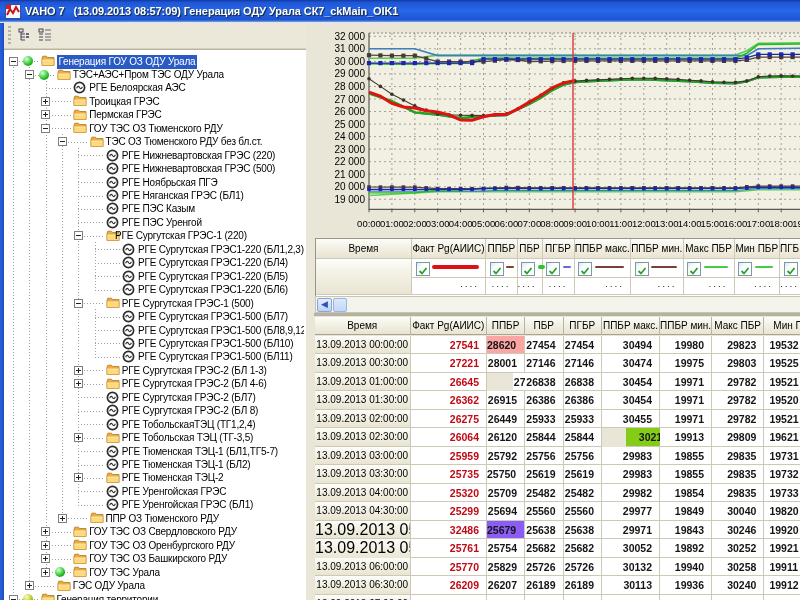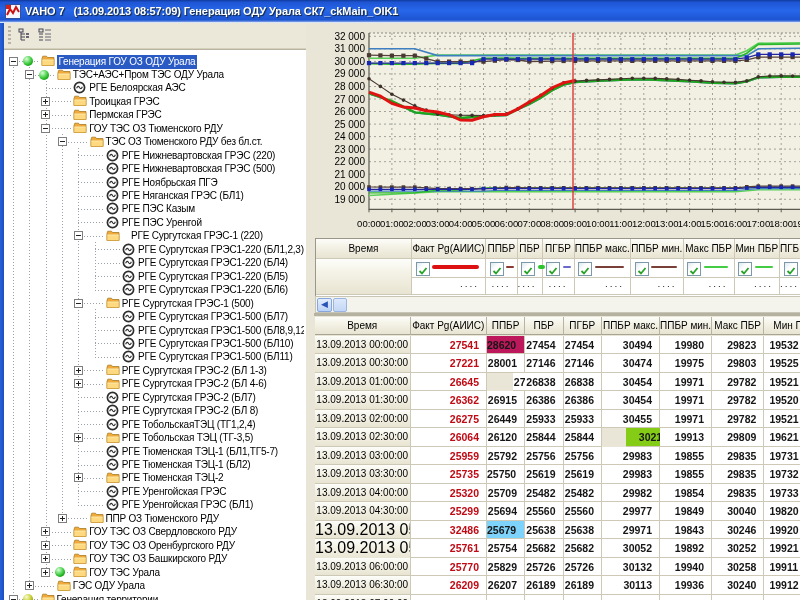--- a/index.html
+++ b/index.html
@@ -173,21 +173,21 @@
       <div class="trow" style="left:121.8px;top:215.9px">РГЕ ПЭС Уренгой</div>
       <div class="hdot" style="left:78.3px;top:235.8px;width:27.0px"></div>
       <div class="ebox" style="left:73.8px;top:231.3px">
         <i></i>
       </div>
       <svg class="icon" style="left:105.8px;top:229.8px" width="14" height="12" viewBox="0 0 14 12">
         <path d="M1 3.5 L1 10.5 L13 10.5 L13 2.5 L6.5 2.5 L5.5 1.2 L1.8 1.2 Z" fill="#f3a93a" stroke="#a87b20" stroke-width="0.8"></path>
         <path d="M1 4.5 L13 4.5 L13 10.5 L1 10.5 Z" fill="#ffd980" stroke="#cf9c38" stroke-width="0.6"></path>
         <path d="M1.5 5 L12.5 5" stroke="#ffe9a8" stroke-width="1"></path>
       </svg>
-      <div class="trow" style="left:131px;top:229.3px">РГЕ Сургутская ГРЭС-1 (220)</div>
+      <div class="trow" style="left:115px;top:229.3px">РГЕ Сургутская ГРЭС-1 (220)</div>
       <div class="hdot" style="left:94.6px;top:249.3px;width:27.0px"></div>
       <svg class="icon" style="left:122.1px;top:242.8px" width="13" height="13" viewBox="0 0 13 13">
         <circle cx="6.5" cy="6.5" r="5.1" fill="#fff" stroke="#2e2e2e" stroke-width="1.7"></circle>
         <path d="M3.6 7.2 C4.5 4.9 5.6 4.9 6.5 6.5 C7.4 8.1 8.5 8.1 9.4 5.8" fill="none" stroke="#2e2e2e" stroke-width="1.1"></path>
       </svg>
       <div class="trow" style="left:138.1px;top:242.8px">РГЕ Сургутская ГРЭС1-220 (БЛ1,2,3)</div>
       <div class="hdot" style="left:94.6px;top:262.8px;width:27.0px"></div>
       <svg class="icon" style="left:122.1px;top:256.2px" width="13" height="13" viewBox="0 0 13 13">
         <circle cx="6.5" cy="6.5" r="5.1" fill="#fff" stroke="#2e2e2e" stroke-width="1.7"></circle>
         <path d="M3.6 7.2 C4.5 4.9 5.6 4.9 6.5 6.5 C7.4 8.1 8.5 8.1 9.4 5.8" fill="none" stroke="#2e2e2e" stroke-width="1.1"></path>
@@ -754,21 +754,21 @@
     <div class="cell hdr" style="left:410.5px;top:317px;width:76.5px;height:17.5px;text-align:center;line-height:17.5px;border-right:1px solid #b8b4a4;border-bottom:1px solid #a8a494">Факт Pg(АИИС)</div>
     <div class="cell hdr" style="left:487.0px;top:317px;width:38.0px;height:17.5px;text-align:center;line-height:17.5px;border-right:1px solid #b8b4a4;border-bottom:1px solid #a8a494">ППБР</div>
     <div class="cell hdr" style="left:525.0px;top:317px;width:38.5px;height:17.5px;text-align:center;line-height:17.5px;border-right:1px solid #b8b4a4;border-bottom:1px solid #a8a494">ПБР</div>
     <div class="cell hdr" style="left:563.5px;top:317px;width:38.5px;height:17.5px;text-align:center;line-height:17.5px;border-right:1px solid #b8b4a4;border-bottom:1px solid #a8a494">ПГБР</div>
     <div class="cell hdr" style="left:602.0px;top:317px;width:58.0px;height:17.5px;text-align:center;line-height:17.5px;border-right:1px solid #b8b4a4;border-bottom:1px solid #a8a494">ППБР макс.</div>
     <div class="cell hdr" style="left:660.0px;top:317px;width:52.0px;height:17.5px;text-align:center;line-height:17.5px;border-right:1px solid #b8b4a4;border-bottom:1px solid #a8a494">ППБР мин.</div>
     <div class="cell hdr" style="left:712.0px;top:317px;width:52.4px;height:17.5px;text-align:center;line-height:17.5px;border-right:1px solid #b8b4a4;border-bottom:1px solid #a8a494">Макс ПБР</div>
     <div class="cell hdr" style="left:764.4px;top:317px;width:61.6px;height:17.5px;text-align:center;line-height:17.5px;border-right:1px solid #b8b4a4;border-bottom:1px solid #a8a494">Мин ПБР</div>
     <div class="cell hdr" style="left:315.0px;top:335.5px;width:95.5px;height:18.5px;text-align:center;line-height:18.5px;font-size:10px">13.09.2013 00:00:00</div>
     <div class="cell num red" style="left:410.5px;top:335.5px;width:76.5px;height:18.5px;line-height:18.5px;background:#fff;padding-right:7px">27541</div>
-    <div class="cell num" style="left:487.0px;top:335.5px;width:38.0px;height:18.5px;line-height:18.5px;background:#be185d;padding-right:19px">28620</div>
+    <div class="cell num" style="left:487.0px;top:335.5px;width:38.0px;height:18.5px;line-height:18.5px;background:#fca5a5;padding-right:19px">28620</div>
     <div class="cell num" style="left:525.0px;top:335.5px;width:38.5px;height:18.5px;line-height:18.5px;background:#fff;padding-right:7px">27454</div>
     <div class="cell num" style="left:563.5px;top:335.5px;width:38.5px;height:18.5px;line-height:18.5px;background:#fff;padding-right:7px">27454</div>
     <div class="cell num" style="left:602.0px;top:335.5px;width:58.0px;height:18.5px;line-height:18.5px;background:#fff;padding-right:7px">30494</div>
     <div class="cell num" style="left:660.0px;top:335.5px;width:52.0px;height:18.5px;line-height:18.5px;background:#fff;padding-right:7px">19980</div>
     <div class="cell num" style="left:712.0px;top:335.5px;width:52.4px;height:18.5px;line-height:18.5px;background:#fff;padding-right:7px">29823</div>
     <div class="cell num" style="left:764.4px;top:335.5px;width:61.6px;height:18.5px;line-height:18.5px;background:#fff;text-align:left;padding-left:5px">19532</div>
     <div class="cell hdr" style="left:315.0px;top:354.0px;width:95.5px;height:18.5px;text-align:center;line-height:18.5px;font-size:10px">13.09.2013 00:30:00</div>
     <div class="cell num red" style="left:410.5px;top:354.0px;width:76.5px;height:18.5px;line-height:18.5px;background:#fff;padding-right:7px">27221</div>
     <div class="cell num" style="left:487.0px;top:354.0px;width:38.0px;height:18.5px;line-height:18.5px;background:#fff;padding-right:7px">28001</div>
     <div class="cell num" style="left:525.0px;top:354.0px;width:38.5px;height:18.5px;line-height:18.5px;background:#fff;padding-right:7px">27146</div>
@@ -844,21 +844,21 @@
     <div class="cell num red" style="left:410.5px;top:502.0px;width:76.5px;height:18.5px;line-height:18.5px;background:#fff;padding-right:7px">25299</div>
     <div class="cell num" style="left:487.0px;top:502.0px;width:38.0px;height:18.5px;line-height:18.5px;background:#fff;padding-right:7px">25694</div>
     <div class="cell num" style="left:525.0px;top:502.0px;width:38.5px;height:18.5px;line-height:18.5px;background:#fff;padding-right:7px">25560</div>
     <div class="cell num" style="left:563.5px;top:502.0px;width:38.5px;height:18.5px;line-height:18.5px;background:#fff;padding-right:7px">25560</div>
     <div class="cell num" style="left:602.0px;top:502.0px;width:58.0px;height:18.5px;line-height:18.5px;background:#fff;padding-right:7px">29977</div>
     <div class="cell num" style="left:660.0px;top:502.0px;width:52.0px;height:18.5px;line-height:18.5px;background:#fff;padding-right:7px">19849</div>
     <div class="cell num" style="left:712.0px;top:502.0px;width:52.4px;height:18.5px;line-height:18.5px;background:#fff;padding-right:7px">30040</div>
     <div class="cell num" style="left:764.4px;top:502.0px;width:61.6px;height:18.5px;line-height:18.5px;background:#fff;text-align:left;padding-left:5px">19820</div>
     <div class="cell hdr" style="left:315.0px;top:520.5px;width:95.5px;height:18.5px;text-align:center;line-height:18.5px;font-size:16px">13.09.2013 05:00:00</div>
     <div class="cell num red" style="left:410.5px;top:520.5px;width:76.5px;height:18.5px;line-height:18.5px;background:#fff;padding-right:7px">32486</div>
-    <div class="cell num" style="left:487.0px;top:520.5px;width:38.0px;height:18.5px;line-height:18.5px;background:#7dd3fc;padding-right:16px">25679</div>
+    <div class="cell num" style="left:487.0px;top:520.5px;width:38.0px;height:18.5px;line-height:18.5px;background:#8b5cf6;padding-right:16px">25679</div>
     <div class="cell num" style="left:525.0px;top:520.5px;width:38.5px;height:18.5px;line-height:18.5px;background:#fff;padding-right:7px">25638</div>
     <div class="cell num" style="left:563.5px;top:520.5px;width:38.5px;height:18.5px;line-height:18.5px;background:#fff;padding-right:7px">25638</div>
     <div class="cell num" style="left:602.0px;top:520.5px;width:58.0px;height:18.5px;line-height:18.5px;background:#fff;padding-right:7px">29971</div>
     <div class="cell num" style="left:660.0px;top:520.5px;width:52.0px;height:18.5px;line-height:18.5px;background:#fff;padding-right:7px">19843</div>
     <div class="cell num" style="left:712.0px;top:520.5px;width:52.4px;height:18.5px;line-height:18.5px;background:#fff;padding-right:7px">30246</div>
     <div class="cell num" style="left:764.4px;top:520.5px;width:61.6px;height:18.5px;line-height:18.5px;background:#fff;text-align:left;padding-left:5px">19920</div>
     <div class="cell hdr" style="left:315.0px;top:539.0px;width:95.5px;height:22px;text-align:right;line-height:18.5px;font-size:16px">13.09.2013 05:30:00</div>
     <div class="cell num red" style="left:410.5px;top:539.0px;width:76.5px;height:18.5px;line-height:18.5px;background:#fff;padding-right:7px">25761</div>
     <div class="cell num" style="left:487.0px;top:539.0px;width:38.0px;height:18.5px;line-height:18.5px;background:#fff;padding-right:7px">25754</div>
     <div class="cell num" style="left:525.0px;top:539.0px;width:38.5px;height:18.5px;line-height:18.5px;background:#fff;padding-right:7px">25682</div>

